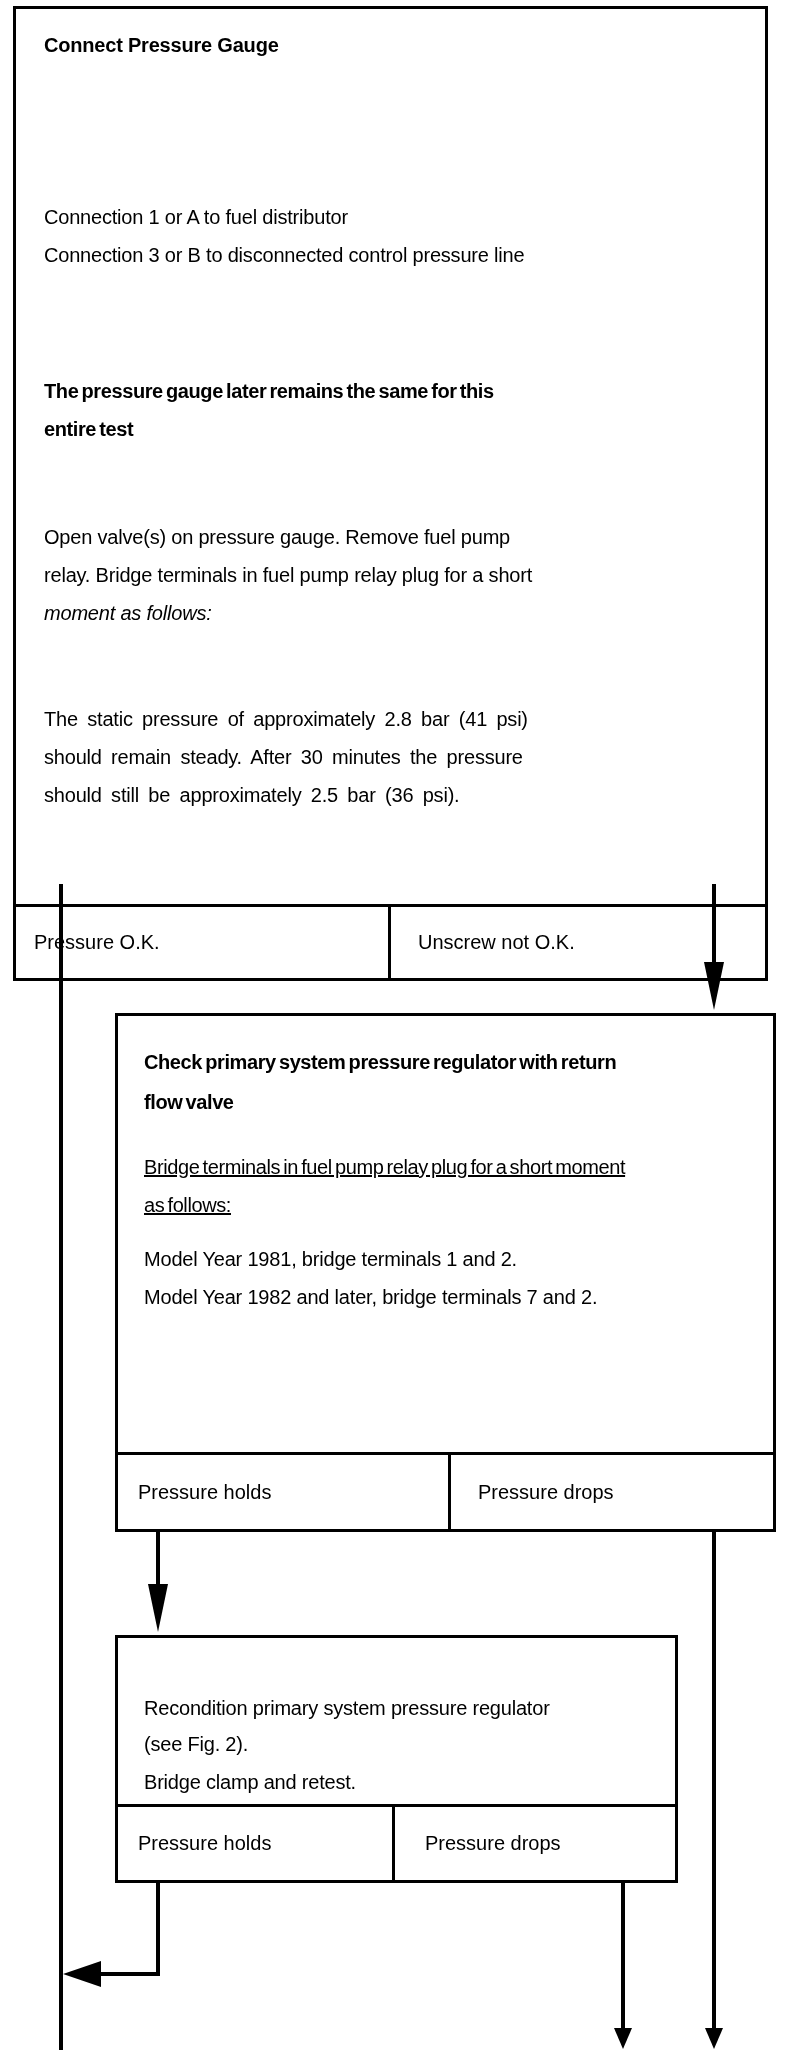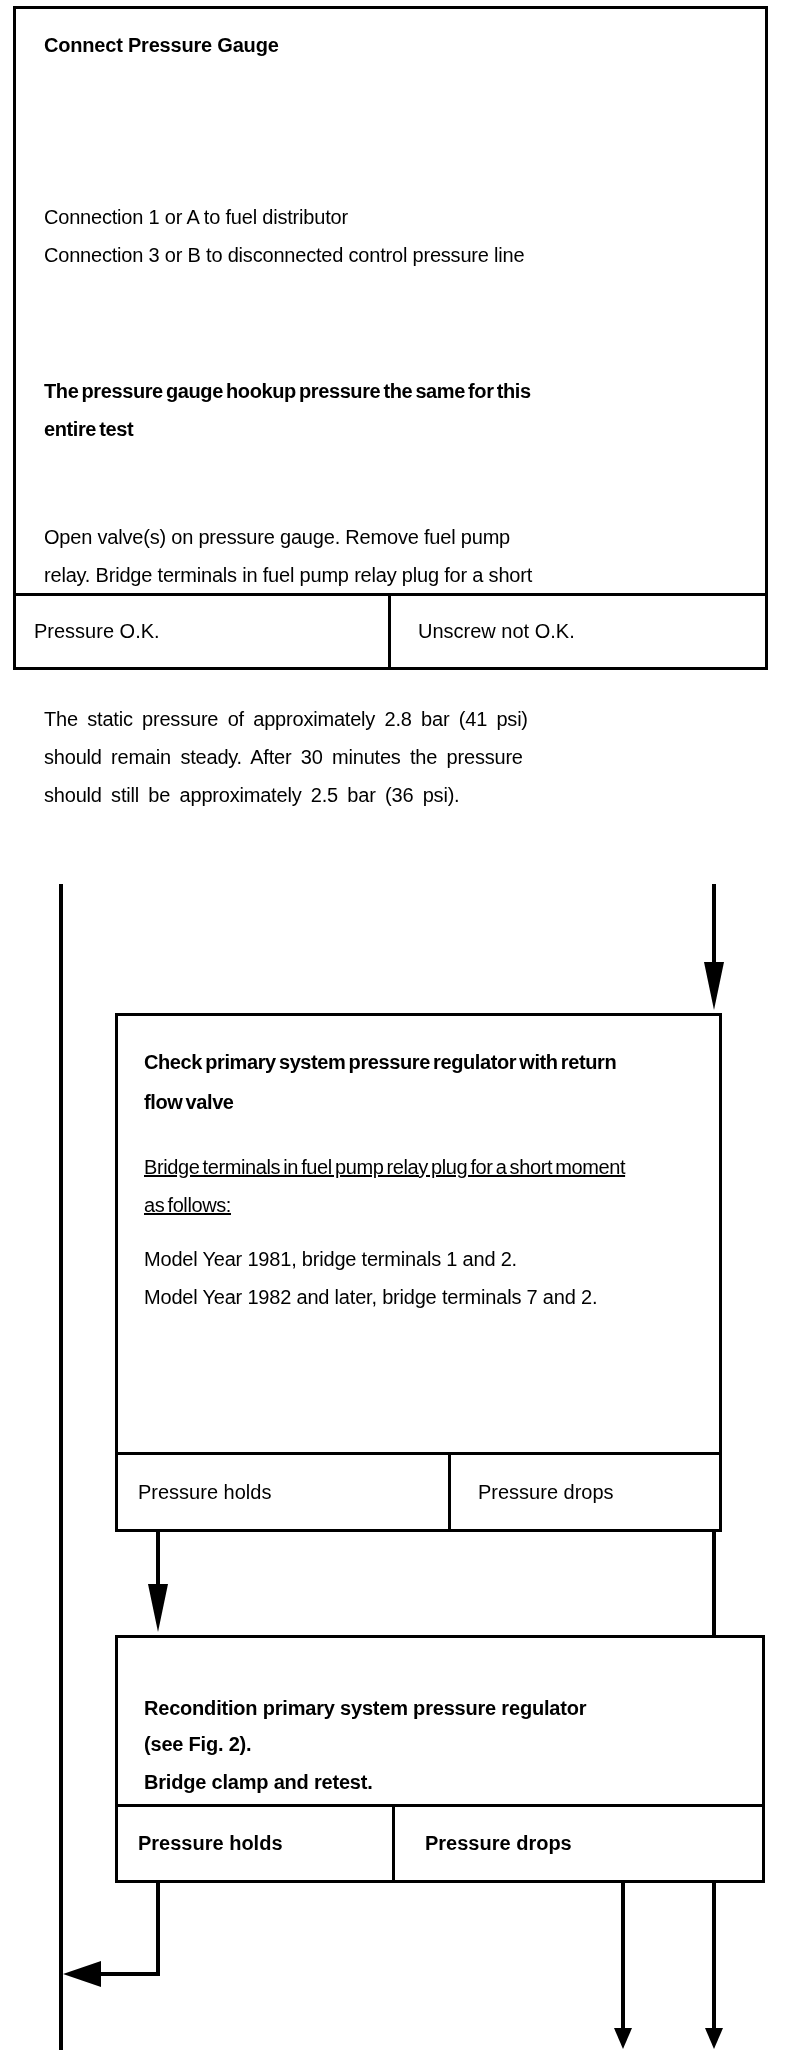--- a/index.html
+++ b/index.html
@@ -10,23 +10,23 @@
     font-family:"Liberation Sans", sans-serif;
     color:#000;
     overflow:hidden;
   }
   .box{
     position:absolute;
     border:3px solid #000;
     background:#fff;
     box-sizing:border-box;
   }
-  #box1{left:13px;top:6px;width:755px;height:664px;}
-  #box2{left:115px;top:1013px;width:607px;height:519px;}
-  #box3{left:115px;top:1635px;width:650px;height:248px;font-weight:bold;}
+  #box1{left:13px;top:6px;width:755px;height:975px;}
+  #box2{left:115px;top:1013px;width:661px;height:519px;}
+  #box3{left:115px;top:1635px;width:563px;height:248px;}
   .p{
     position:absolute;
     left:28px;right:16px;
     font-size:20px;
     line-height:38px;
     letter-spacing:-0.2px;
     white-space:pre-line;
   }
   .bold{font-weight:bold;}
   .tight{word-spacing:-2px;letter-spacing:-0.4px;}
@@ -78,21 +78,21 @@
 </style>
 </head>
 <body>
 
 <div class="page">
 
   <div class="box" id="box1">
     <div class="p bold" style="top:17px;">Connect Pressure Gauge</div>
     <div class="p" style="top:189px;">Connection 1 or A to fuel distributor
 Connection 3 or B to disconnected control pressure line</div>
-    <div class="p bold tight" style="top:363px;">The pressure gauge hookup pressure the same for this
+    <div class="p bold tight" style="top:363px;">The pressure gauge later remains the same for this
 entire test</div>
     <div class="p" style="top:471px;">
       <span>Open valve(s) on pressure gauge. Remove fuel pump
 relay. Bridge terminals in fuel pump relay plug for a short
 </span><span class="ital">moment as follows:</span>
     </div>
     <div class="p spread" style="top:691px;">The static pressure of approximately 2.8 bar (41 psi)
 should remain steady. After 30 minutes the pressure
 should still be approximately 2.5 bar (36 psi).</div>
     <div class="cells">

